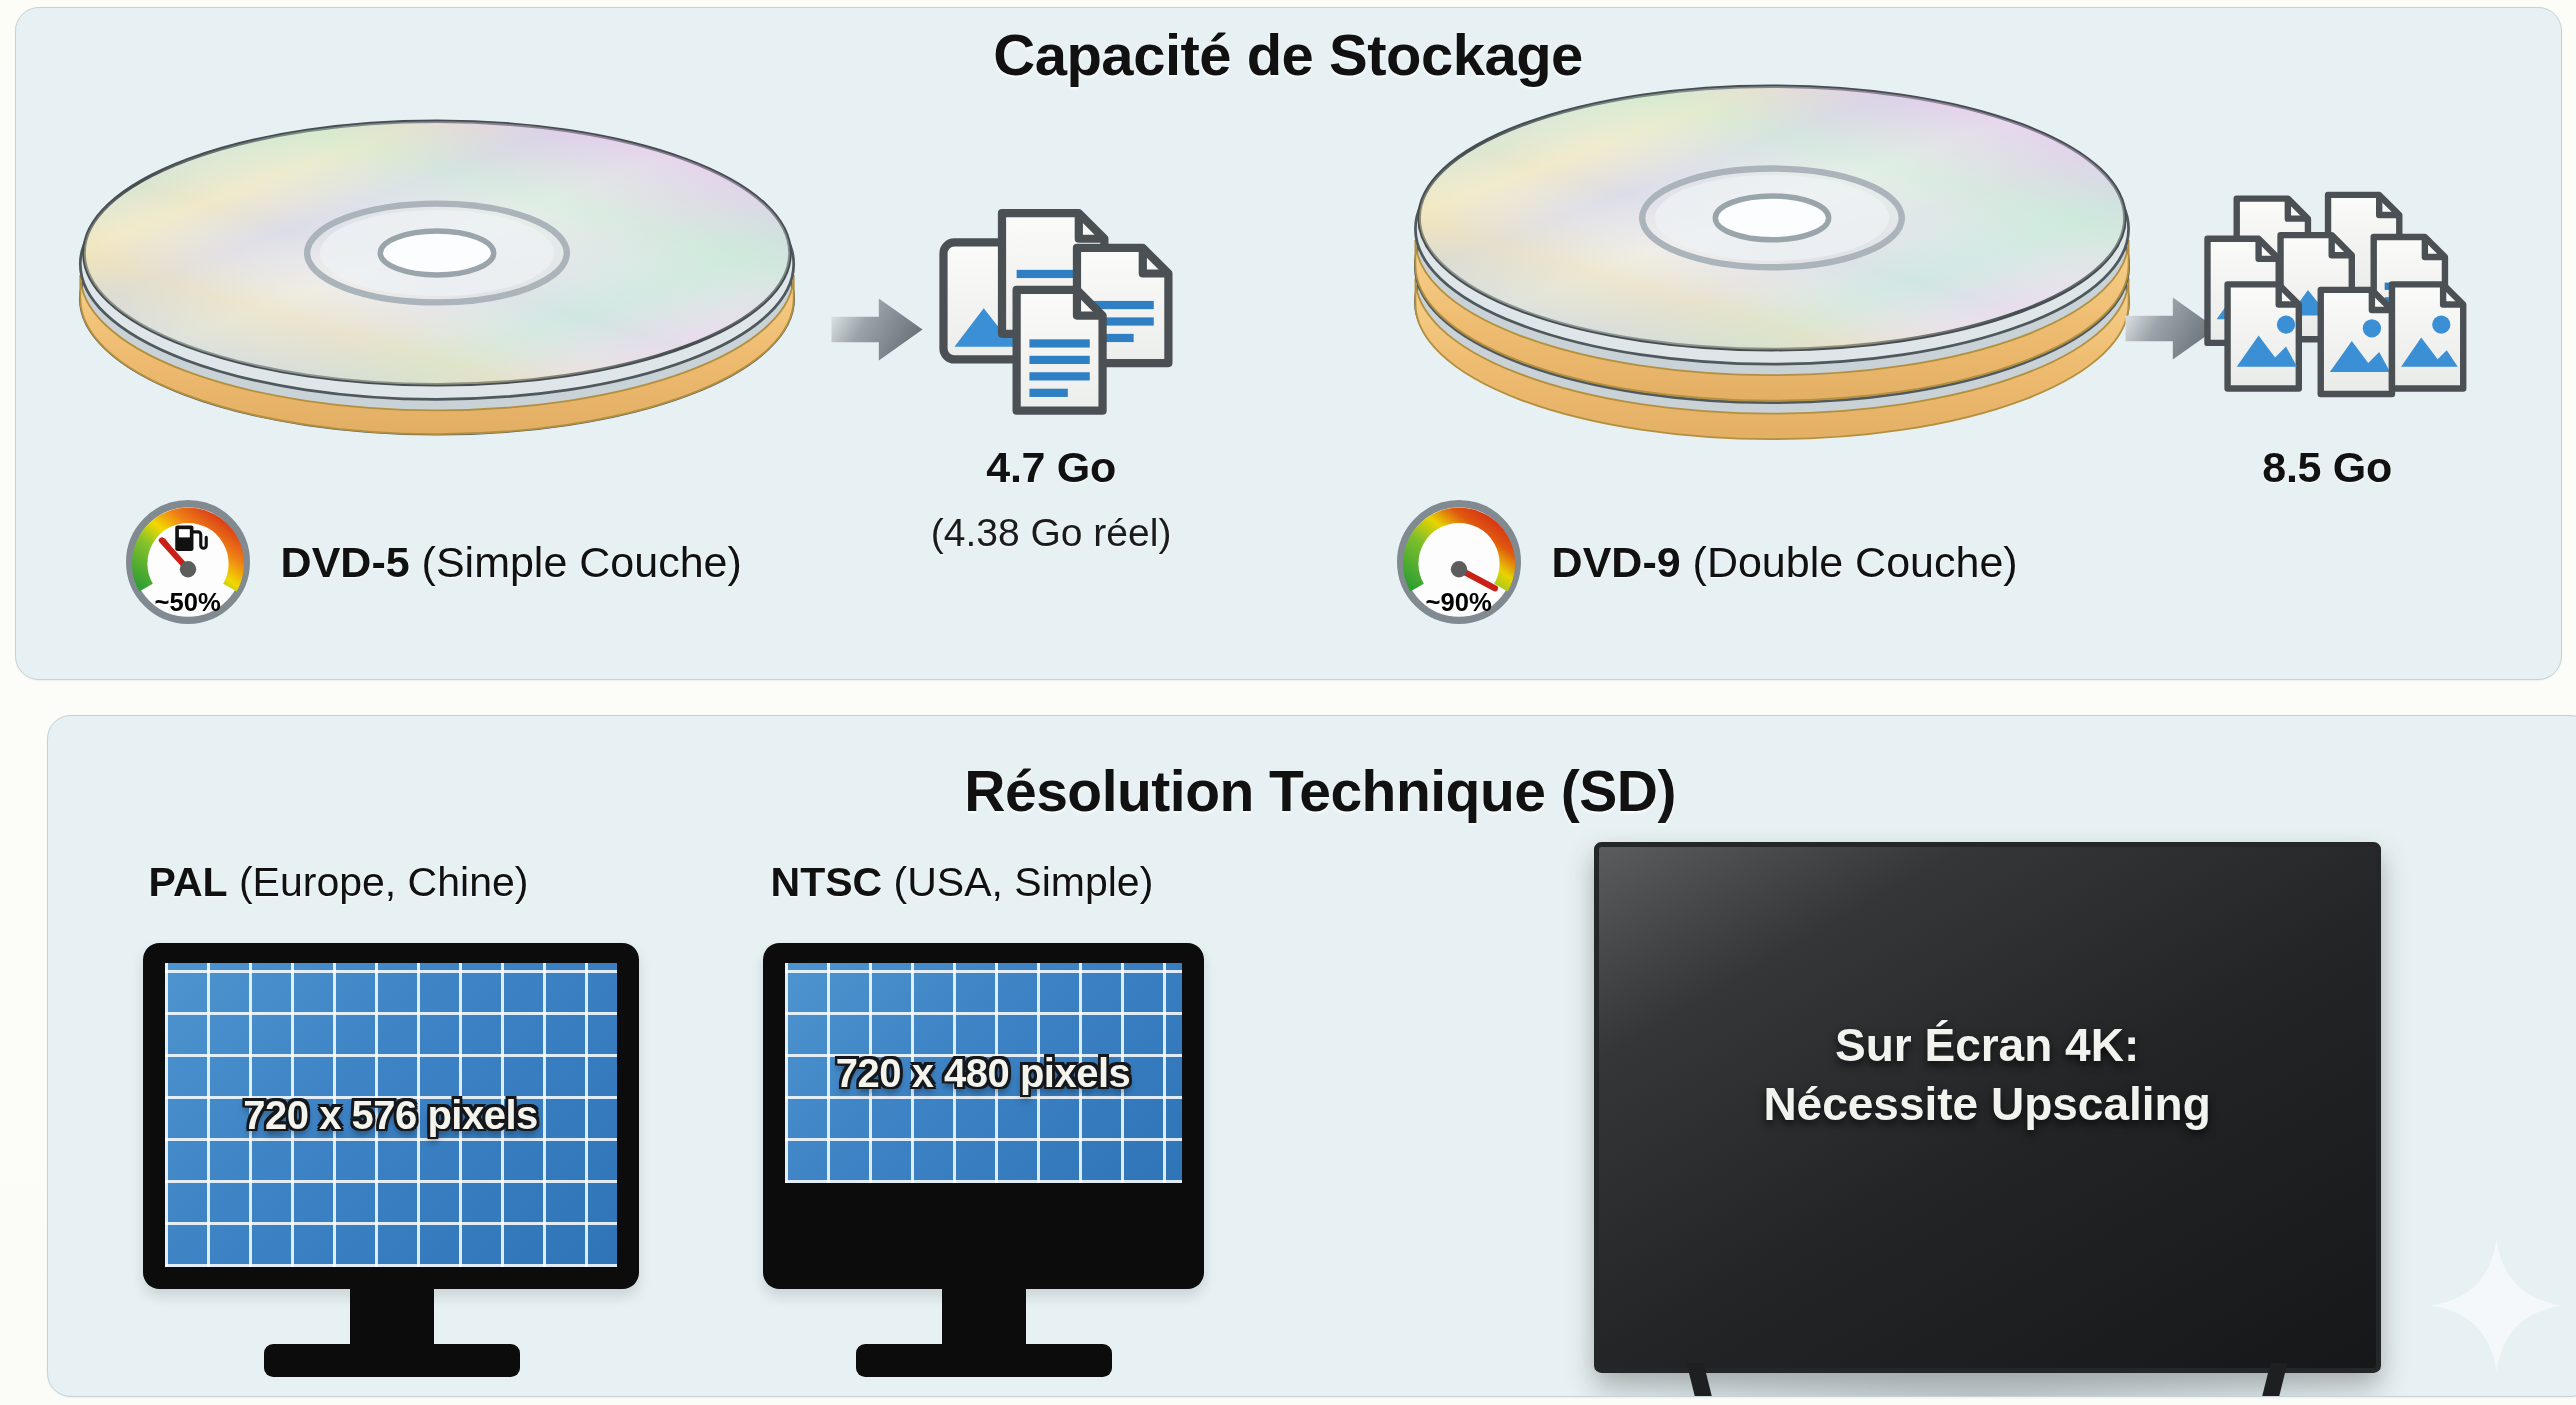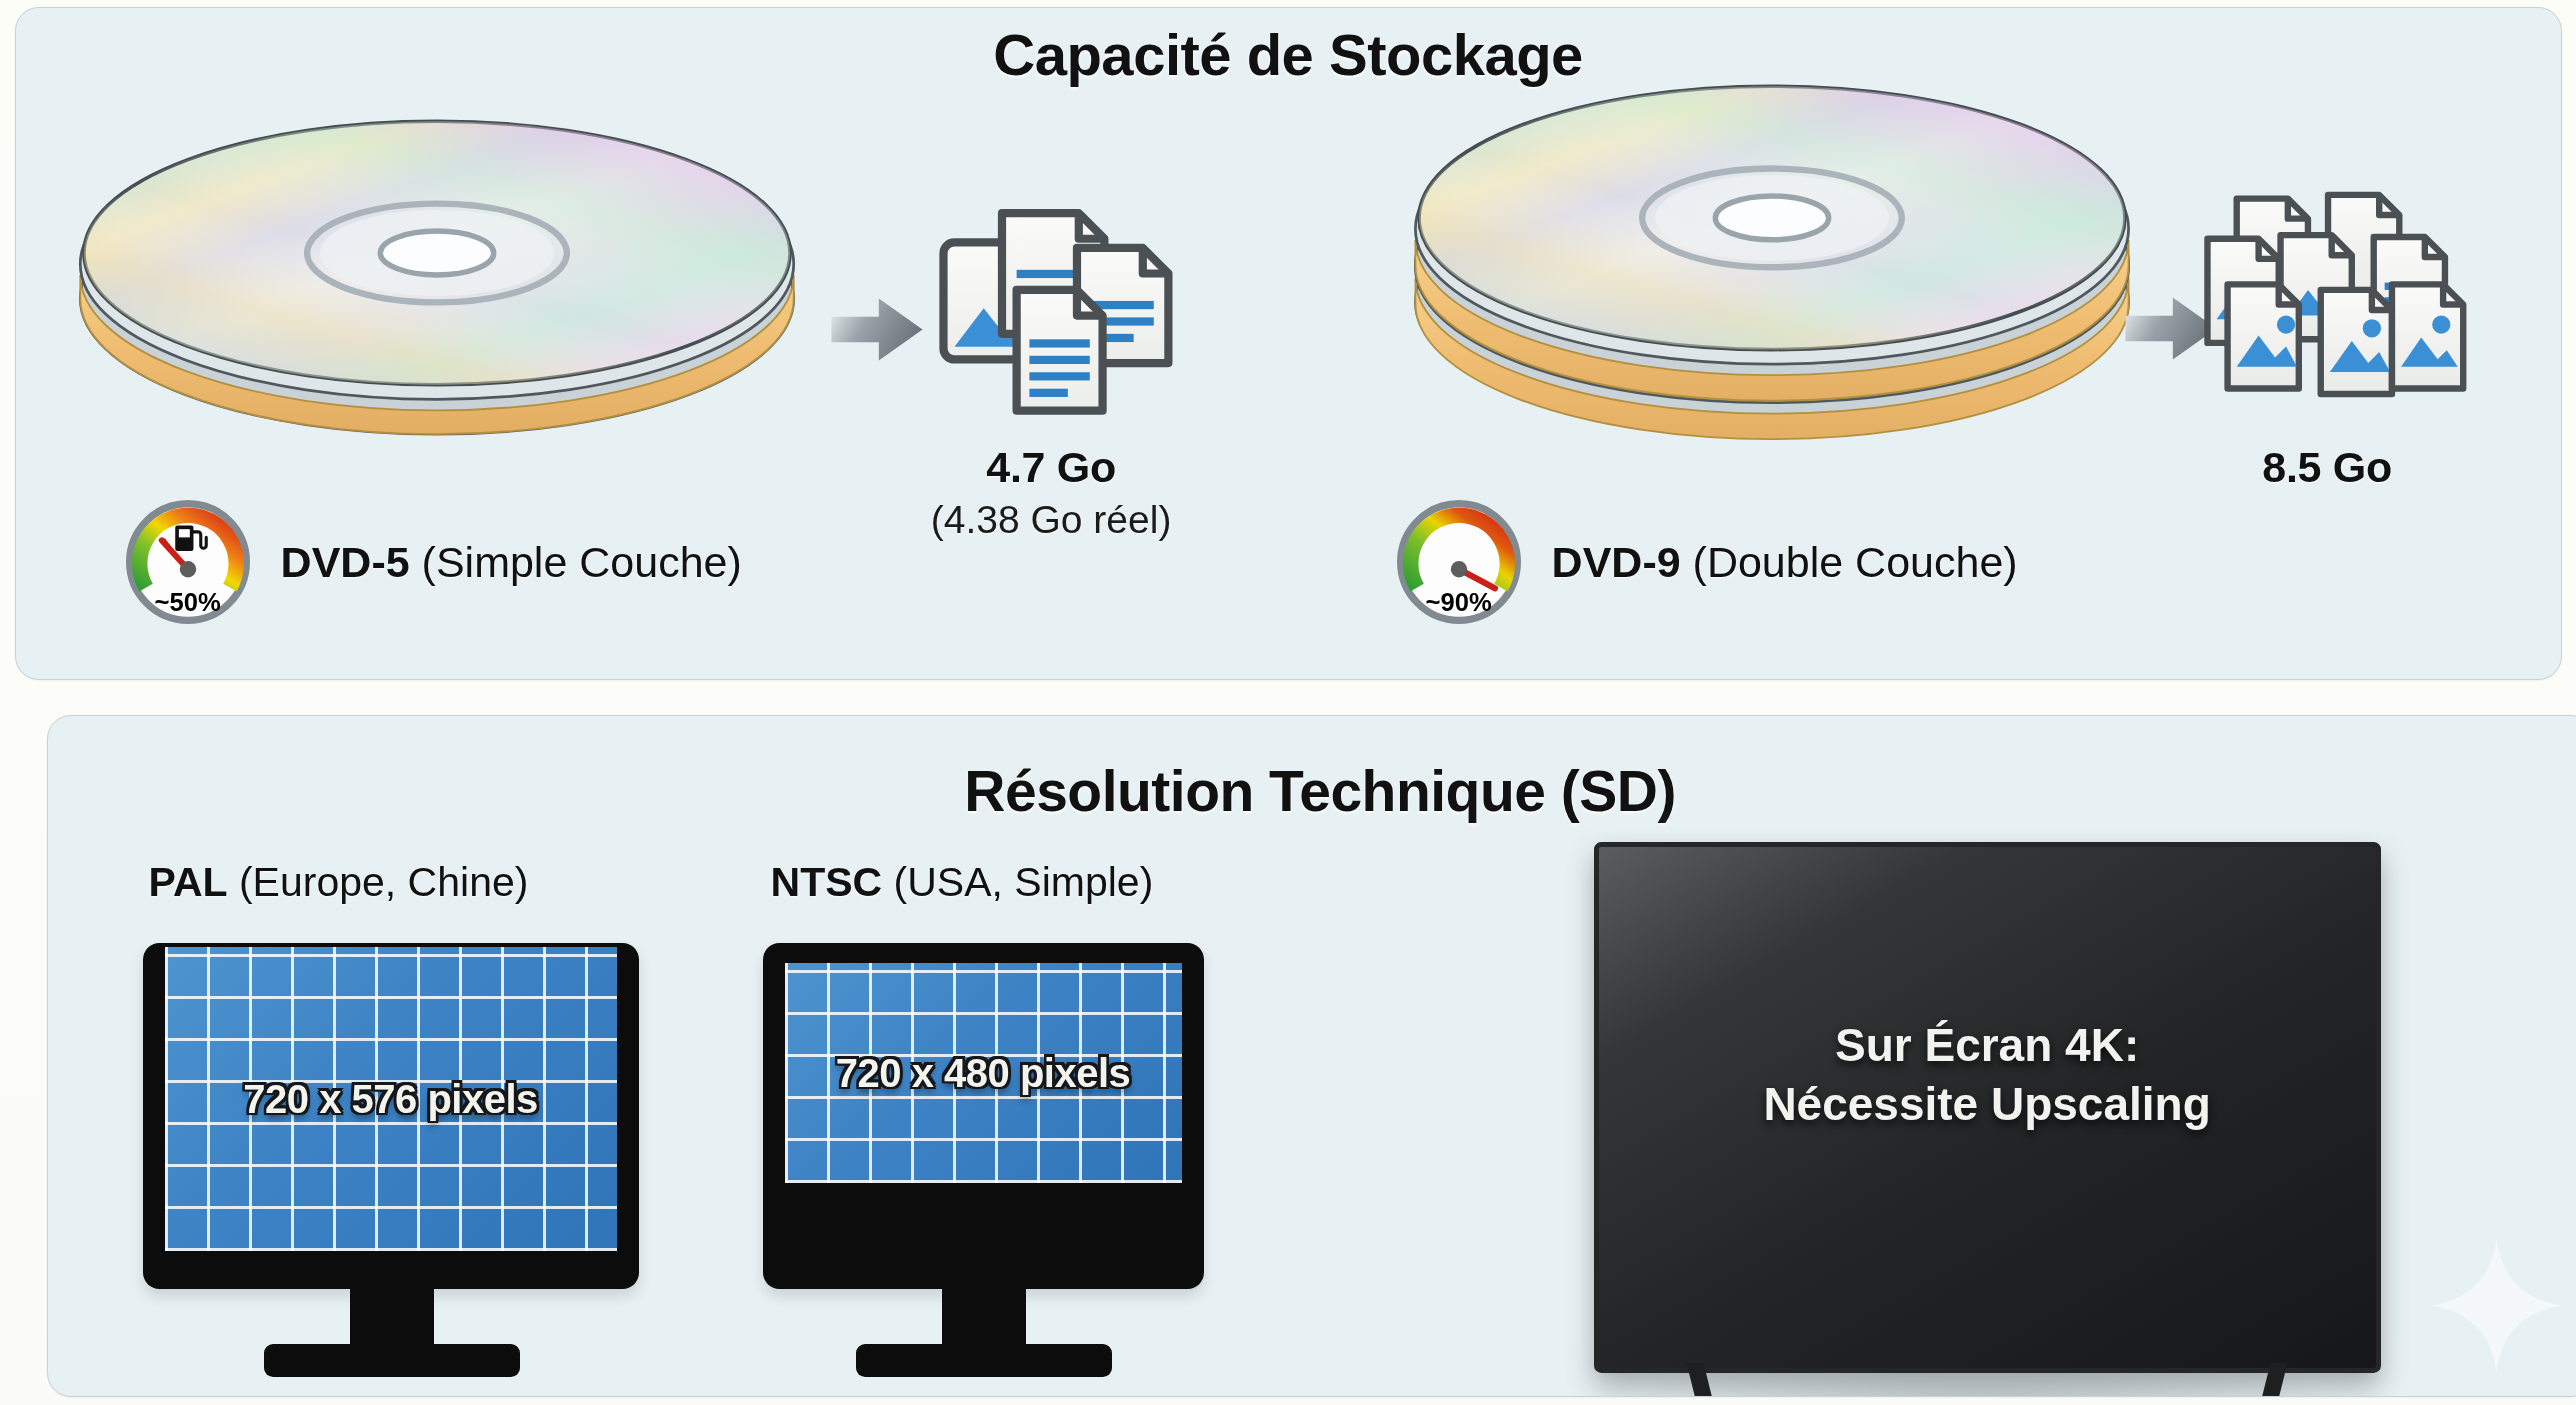--- a/index.html
+++ b/index.html
@@ -47,21 +47,21 @@
   
   .arrow { position: absolute; }
 
   
   .files { position: absolute; }
 
   
   .cap-block { position: absolute; text-align: center; }
   .cap-main { font-size: 43px; font-weight: bold; color: #111; letter-spacing: -0.3px;
               text-shadow: 0 0.9px 1.8px rgba(255,255,255,.8); }
-  .cap-sub  { font-size: 39px; color: #1b1b1b; margin-top: 6px;
+  .cap-sub  { font-size: 39px; color: #1b1b1b; margin-top: 19px;
               text-shadow: 0 0.9px 1.8px rgba(255,255,255,.8); }
 
   
   .gauge-row { position: absolute; display: flex; align-items: center; }
   .gauge { position: relative; width: 124px; height: 124px; flex: none; }
   .gauge-pct {
     position: absolute; left: 0; right: 0; bottom: 7.3px;
     text-align: center; font-size: 25.6px; font-weight: bold; color: #000;
   }
   .fmt-label { margin-left: 31px; font-size: 43px; color: #111; white-space: nowrap;
@@ -421,21 +421,21 @@
       <span>(Europe, Chine)</span>
     </div>
 
     <div class="mon-label" style="left:723px; top:143px;">
       <b>NTSC</b>
       <span>(USA, Simple)</span>
     </div>
 
     <div class="monitor" style="left:95px; top:227px; width:512px; height:448px;">
       <div class="mon-body" style="width:496px; height:346px;">
-        <div class="mon-screen" style="left:22px; top:4px; width:452px; height:304px;">
+        <div class="mon-screen" style="left:22px; top:20px; width:452px; height:304px;">
           <div class="mon-res">720 x 576 pixels</div>
         </div>
       </div>
       <div class="mon-neck" style="left:207px; top:346px; width:84px; height:57px;"></div>
       <div class="mon-base" style="left:121px; top:401px; width:256px; height:33px;"></div>
     </div>
 
     <div class="monitor" style="left:715px; top:227px; width:457px; height:448px;">
       <div class="mon-body" style="width:441px; height:346px;">
         <div class="mon-screen" style="left:22px; top:20px; width:397px; height:220px;">

